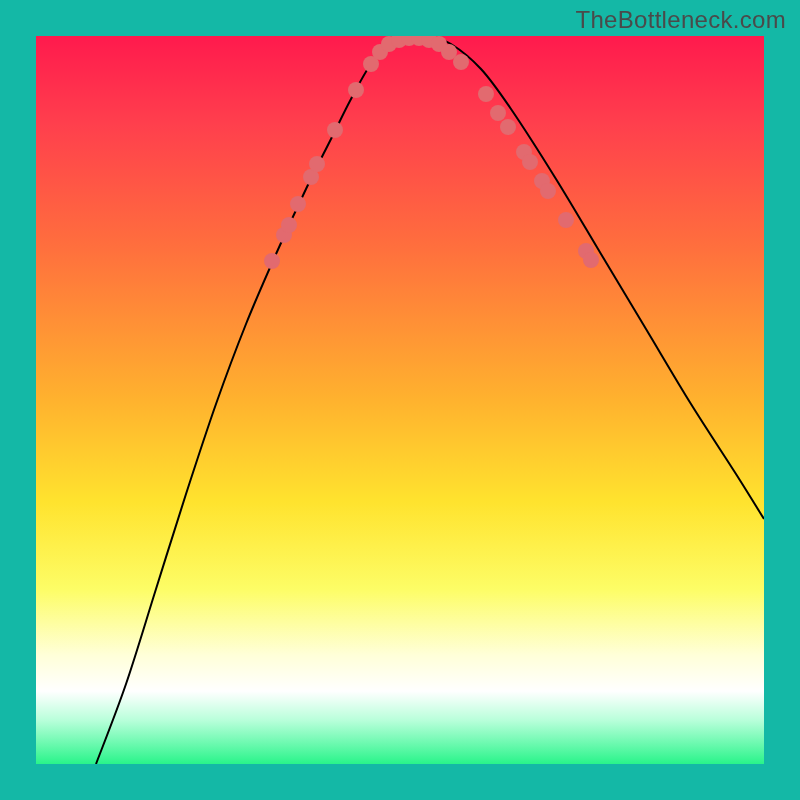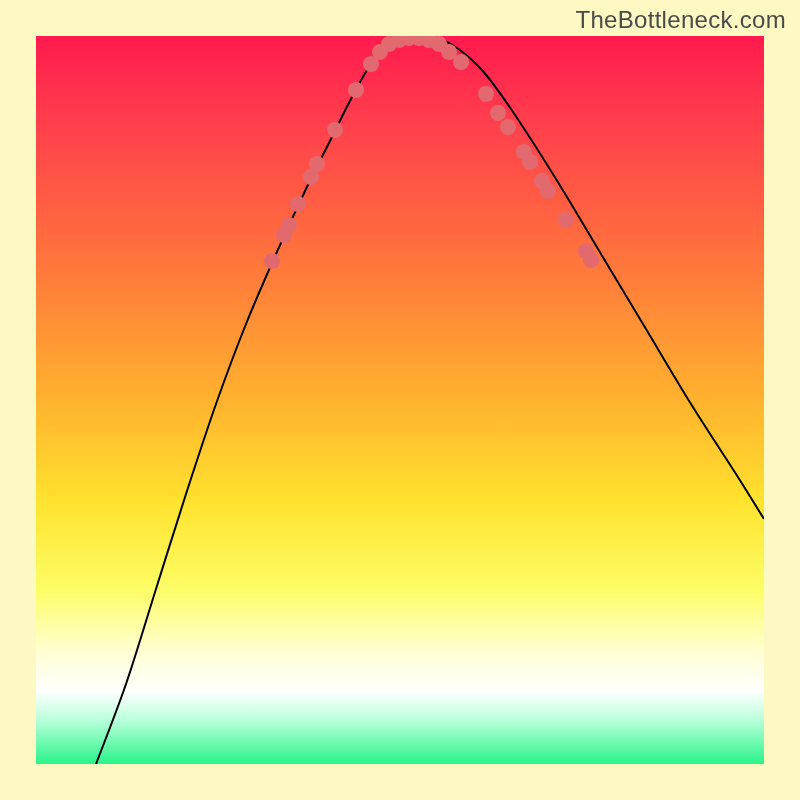--- a/index.html
+++ b/index.html
@@ -7,21 +7,21 @@
     padding: 0;
     width: 800px;
     height: 800px;
     overflow: hidden;
     background: #000;
     font-family: Arial, Helvetica, sans-serif;
   }
   .frame {
     position: absolute;
     inset: 0;
-    background: #fef9c3;
+    background: #14b8a6;
   }
   .plot {
     position: absolute;
     left: 36px;
     top: 36px;
     width: 728px;
     height: 728px;
   }
   .gradient-bg {
     position: absolute;

